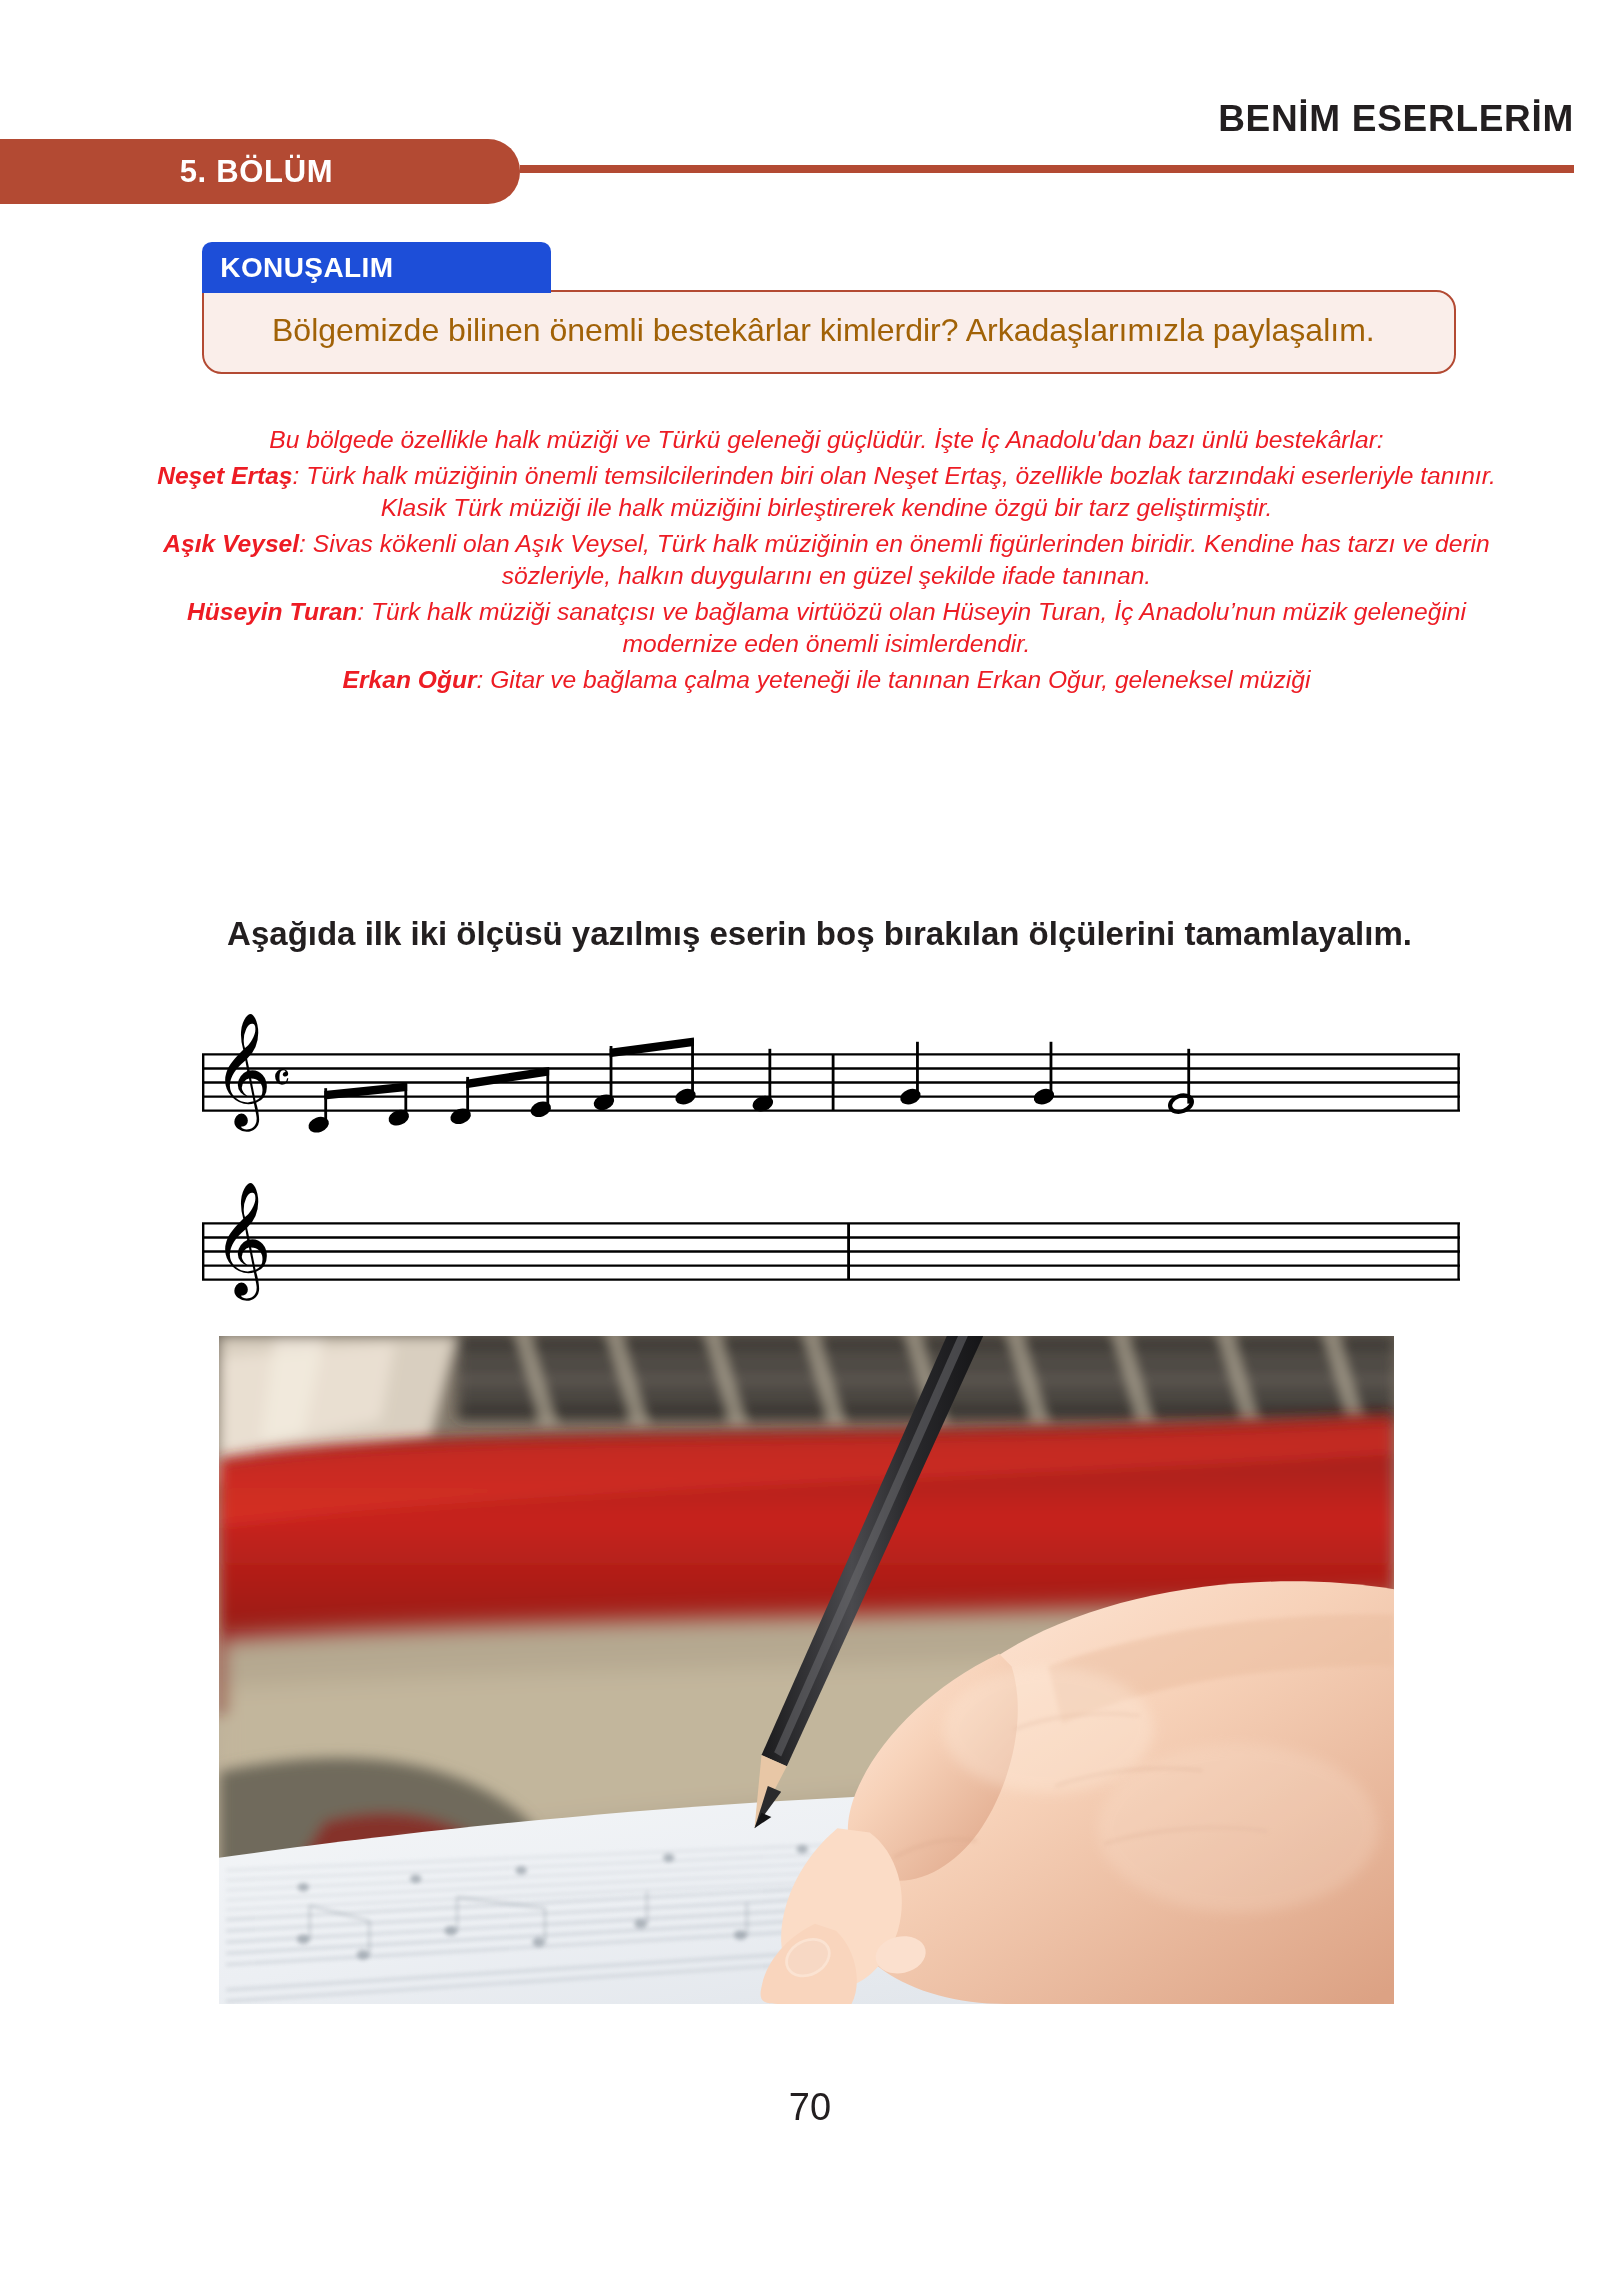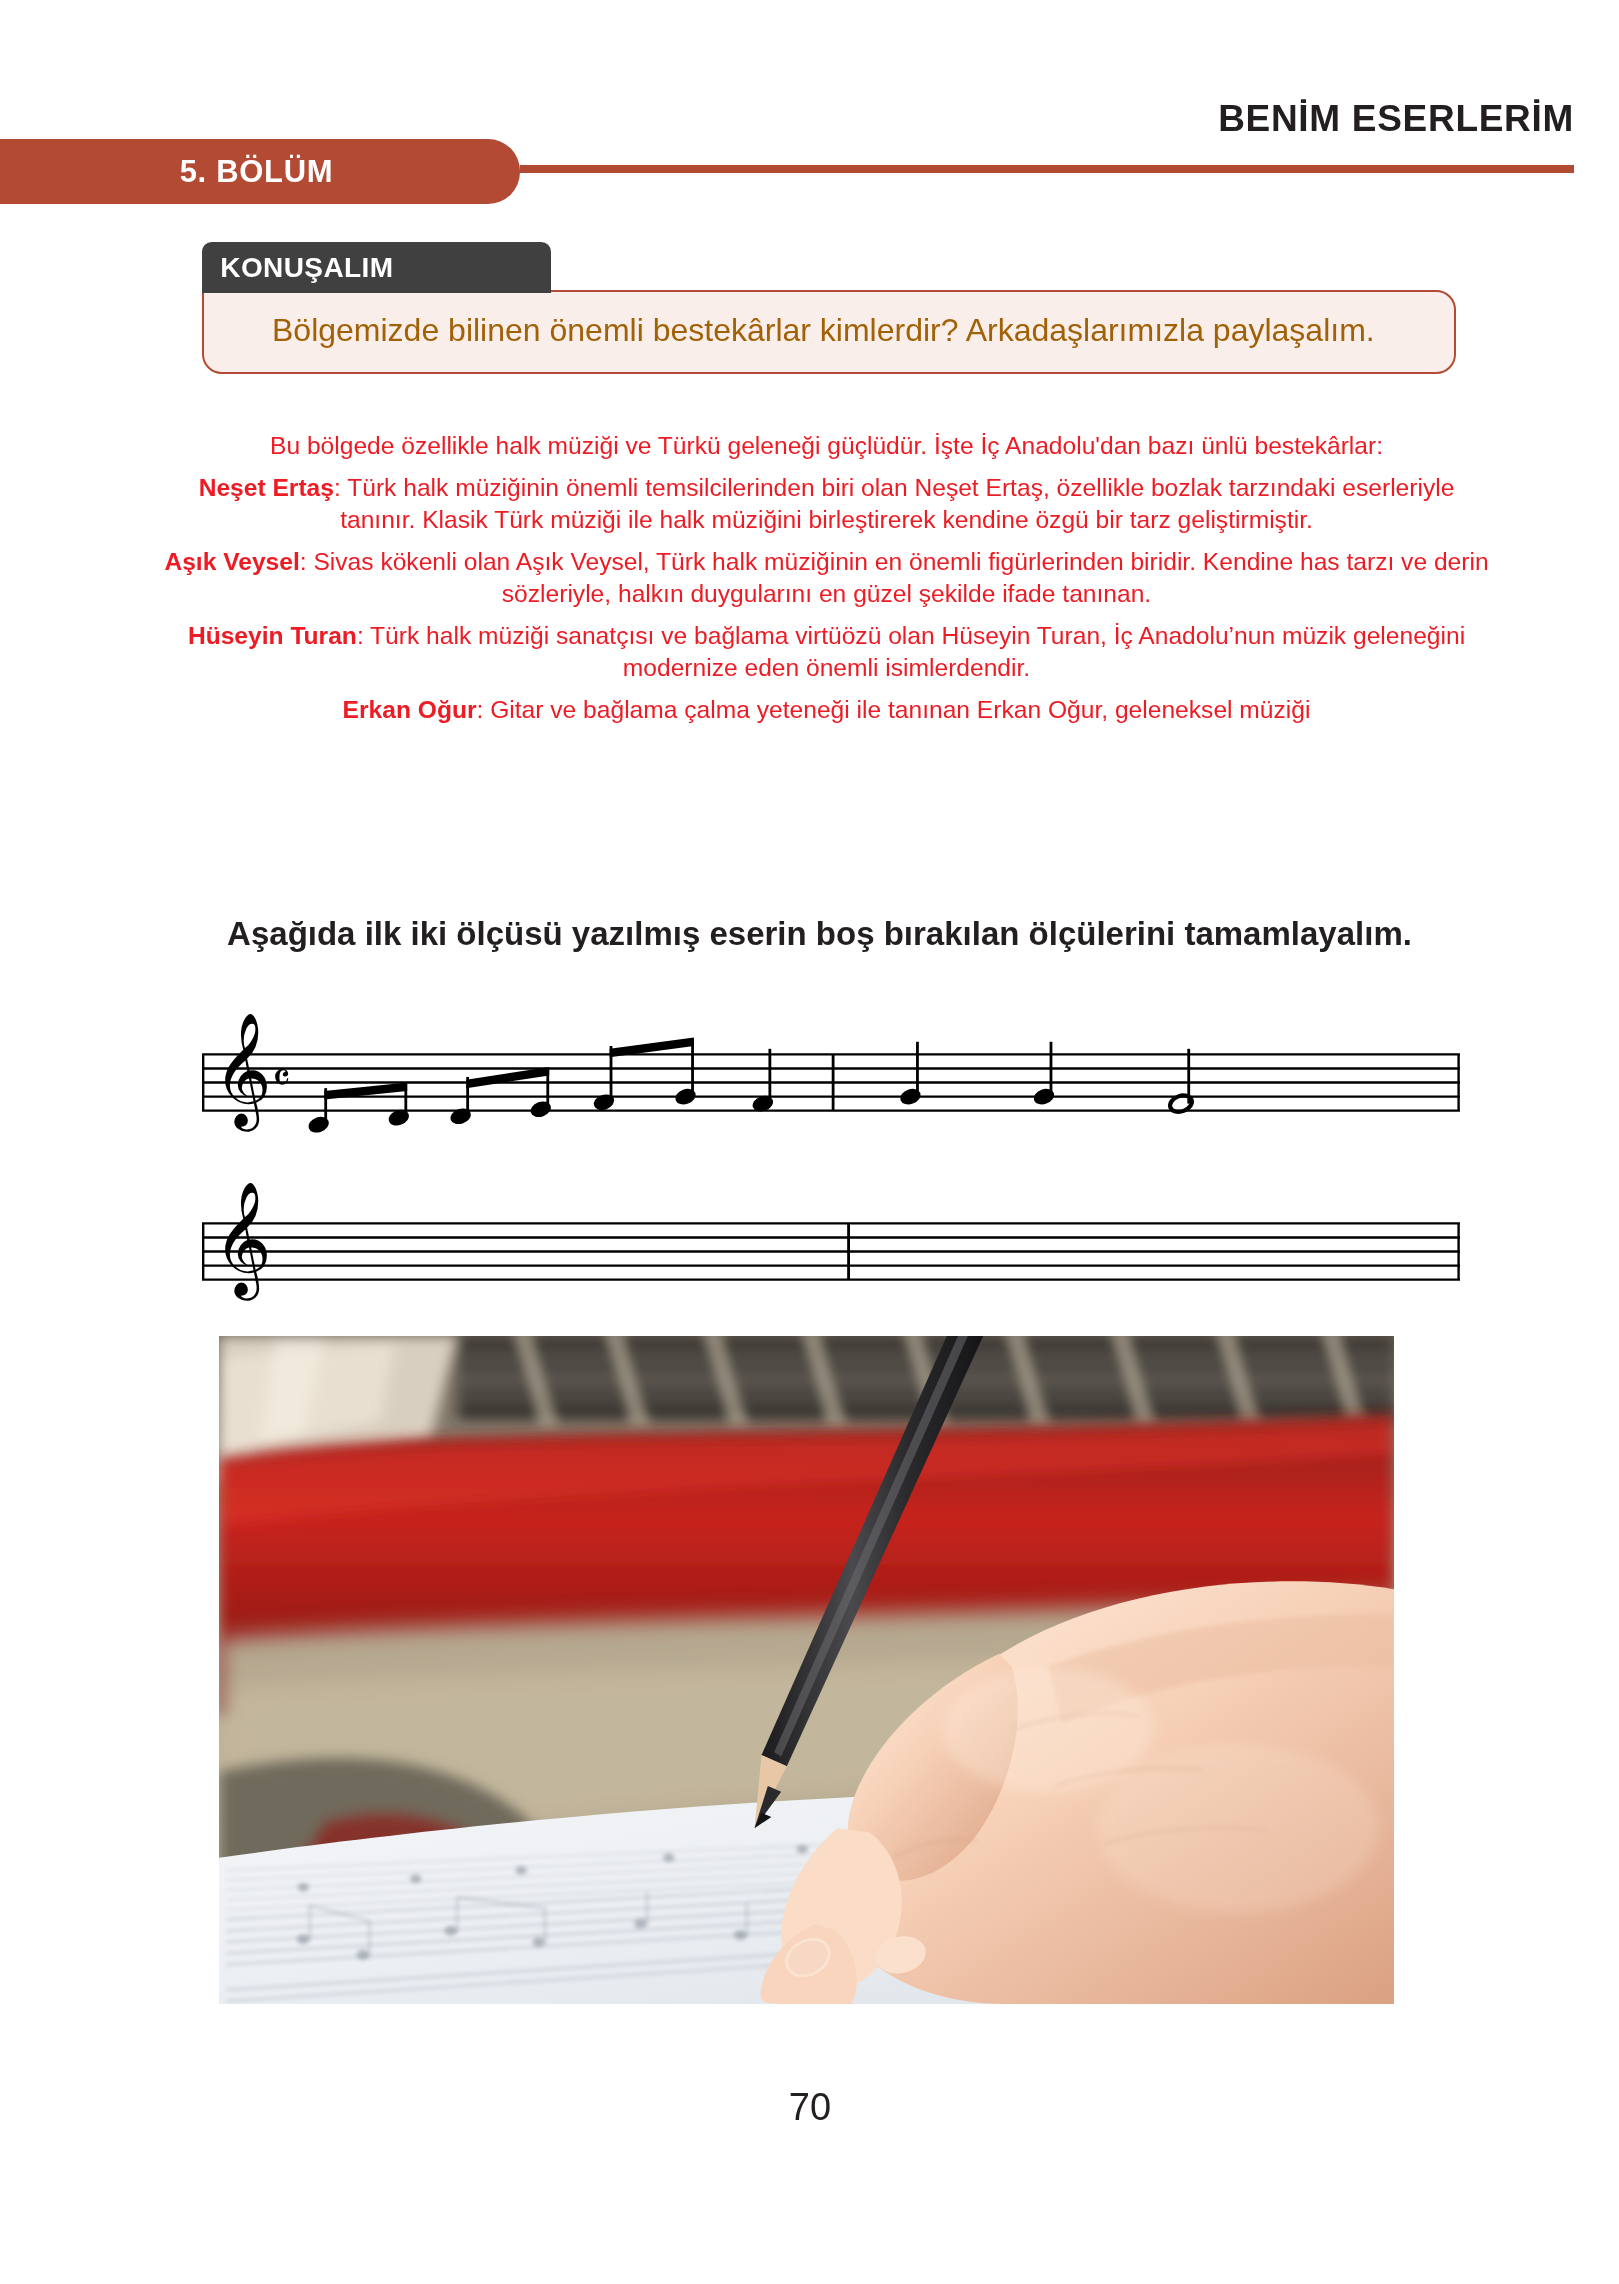--- a/index.html
+++ b/index.html
@@ -63,21 +63,21 @@
     position: absolute;
     left: 202px;
     top: 242px;
     width: 1254px;
   }
   .konusalim-tab {
     position: relative;
     z-index: 3;
     width: 349px;
     height: 51px;
-    background: #404040;
+    background: #1d4ed8;
     border-radius: 9.8px 9.8px 0 0;
     display: flex;
     align-items: center;
     padding-left: 18.3px;
     box-sizing: border-box;
   }
   .konusalim-tab span {
     color: #ffffff;
     font-size: 28px;
     font-weight: bold;
@@ -106,21 +106,22 @@
     position: absolute;
     left: 148px;
     top: 420px;
     width: 1357px;
     text-align: center;
     color: #ED1C24;
     font-size: 24.6px;
     line-height: 1.30;
   }
   .composer-block p {
-    margin: 10px;
+    margin: 4px;
+    font-style: italic;
   }
   .composer-block .name {
     font-weight: bold;
   }
 
   
   .instruction {
     position: absolute;
     left: 141px;
     top: 915px;

